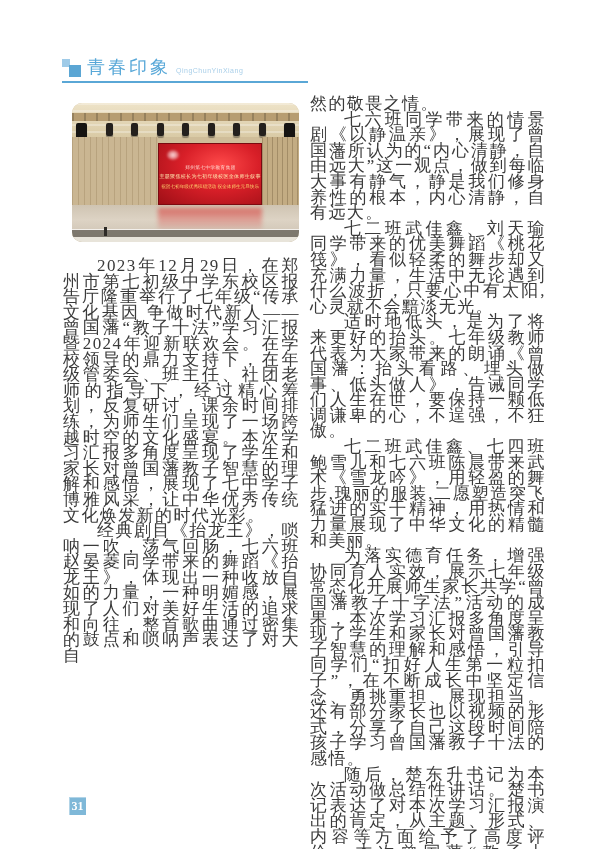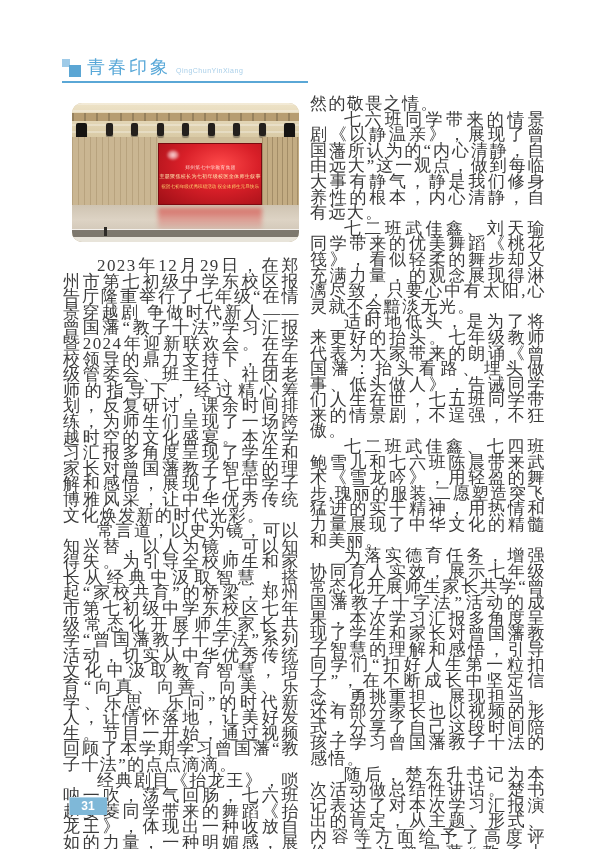--- a/index.html
+++ b/index.html
@@ -78,22 +78,22 @@
   .ph-reflection{
     position:absolute;left:86px;bottom:13px;width:104px;height:21px;
     background:linear-gradient(rgba(220,40,40,.55),rgba(220,40,40,.10));filter:blur(2px);
   }
   .ph-stage-edge{position:absolute;left:0;right:0;bottom:5px;height:7px;background:#6e6a60;opacity:.85;}
   .ph-edge-hi{position:absolute;left:0;right:0;bottom:12px;height:1px;background:rgba(255,255,255,.7);}
   .ph-floor-strip{position:absolute;left:0;right:0;bottom:0;height:5px;background:#e8e4da;}
   .ph-notch{position:absolute;left:32px;bottom:6px;width:3px;height:9px;background:#2e2b27;}
   
   .page-badge{
-    position:absolute;left:69px;top:797px;width:38px;height:18px;
-    background:#7fb8d8;color:#ffffff;font-family:Liberation Sans, sans-serif;
+    position:absolute;left:69px;top:797px;width:17px;height:18px;
+    background:#7fb8d8;color:#ffffff;font-family:Liberation Serif, serif;
     font-size:12px;font-weight:bold;display:flex;align-items:center;justify-content:center;
     box-shadow:inset 1px 1px 0 rgba(255,255,255,.4);
   }
 </style>
 </head>
 <body>
 
 <div class="page">
 
   <div class="header">
@@ -133,30 +133,29 @@
         <div class="screen-line l3">祝贺七初年级优秀班级活动 祝全体师生元旦快乐</div>
       </div>
       <div class="ph-floor"></div>
       <div class="ph-reflection"></div>
       <div class="ph-edge-hi"></div>
       <div class="ph-stage-edge"></div>
       <div class="ph-floor-strip"></div>
       <div class="ph-notch"></div>
     </figure>
 
-    <p>2023年12月29日，在郑州市第七初级中学东校区报告厅隆重举行了七年级“在情景穿越剧 争做时代新人——曾国藩“教子十法”学习汇报暨2024年迎新联欢会。在学校领导的鼎力支持下，在年级管委会、班主任、社团老师的指导下，经过精心筹划，反复研讨，课余时间排练，为师生们呈现了一场跨越时空的文化盛宴。本次学习汇报多角度呈现了学生和家长对曾国藩教子智慧的理解和感悟，展现了七中学子博雅风采，让中华优秀传统文化焕发新的时代光彩。</p>
-    <p>常言道，以史为镜，可以知兴替，以人为镜，可以知得失。为引导全校师生和家长从经典中汲取智慧，搭起“家校共育”的桥梁，郑州市第七初级中学东校区七年级常态化开展师生家长共学“曾国藩教子十字法”系列活动，切实从中华优秀传统文化中汲取教育智慧，培育“向真、向善、向美、乐学、乐思、乐问”的时代新人，让情怀落地，让美好发生。节目一开始，通过视频回顾了本学期学习曾国藩“教子十法”的点点滴滴。</p>
+    <p>2023年12月29日，在郑州市第七初级中学东校区报告厅隆重举行了七年级“传承文化基因 争做时代新人——曾国藩“教子十法”学习汇报暨2024年迎新联欢会。在学校领导的鼎力支持下，在年级管委会、班主任、社团老师的指导下，经过精心筹划，反复研讨，课余时间排练，为师生们呈现了一场跨越时空的文化盛宴。本次学习汇报多角度呈现了学生和家长对曾国藩教子智慧的理解和感悟，展现了七中学子博雅风采，让中华优秀传统文化焕发新的时代光彩。</p>
     <p>经典剧目《抬龙王》，唢呐一吹，荡气回肠，七六班赵晏菱同学带来的舞蹈《抬龙王》，体现出一种收放自如的力量，一种明媚感，展现了人们对美好生活的追求和向往，整首歌曲通过密集的鼓点和唢呐声表达了对大自</p>
   </div>
 
   <div class="col col-right">
     <p class="cont">然的敬畏之情。</p>
     <p>七六班同学带来的情景剧《以静温亲》，展现了曾国藩所认为的“内心清静，自由远大”这一观点，做到每临大事有静气，静是我们修身养性的根本，内心清静，自有远大。</p>
-    <p>七二班武佳鑫、刘天瑜同学带来的优美舞蹈《桃花筏》，看似轻柔的舞步却又充满力量，的观念展现得淋漓尽致，只要心中有太阳,心灵就不会黯淡无光。</p>
-    <p>适时地低头，是为了将来更好的抬头。七年级教师代表为大家带来的朗诵《曾国藩：抬头看路、埋头做事、低头做人》，告诫同学们人生在世，七五班同学带来的情景剧，不逞强，不狂傲。</p>
+    <p>七二班武佳鑫、刘天瑜同学带来的优美舞蹈《桃花筏》，看似轻柔的舞步却又充满力量，生活中无论遇到什么波折，只要心中有太阳,心灵就不会黯淡无光。</p>
+    <p>适时地低头，是为了将来更好的抬头。七年级教师代表为大家带来的朗诵《曾国藩：抬头看路、埋头做事、低头做人》，告诫同学们人生在世，要保持一颗低调谦卑的心，不逞强，不狂傲。</p>
     <p>七二班武佳鑫、七四班鲍雪儿和七六班陈晨带来武术《雪龙吟》，用轻盈的舞步,瑰丽的服装,二愿塑造突飞猛进的实干精神，用热情和力量展现了中华文化的精髓和美丽。</p>
     <p>为落实德育任务，增强协同育人实效，展示七年级常态化开展师生家长共学“曾国藩教子十字法”活动的成果，本次学习汇报多角度呈现了学生和家长对曾国藩教子智慧的理解和感悟，引导同学们“扣好人生第一粒扣子”，在不断成长中坚定信念、勇挑重担、展现担当。还有部分家长也以视频的形式，分享了自己这段时间陪孩子学习曾国藩教子十法的感悟。</p>
     <p>随后，楚东升书记为本次活动做总结性讲话。楚书记表达了对本次学习汇报演出的肯定，从主题、形式、内容等方面给予了高度评价。本次曾国藩“教子十法”学习汇报意义非凡，既是对过去的回顾，也是对未来的期待。新的一年，楚书记对七年级学子们提出了三个新年愿望：一愿树立扬眉吐气的远大志向，胸怀理想，明确目标，矢志不渝；二愿塑造突飞猛进的实干精神，撸起袖子，俯下身子，耐住性子，求得真学问，练就真本领；三愿拥有大</p>
   </div>
 
   <div class="page-badge">31</div>
 
 </div>
 
 </body></html>

